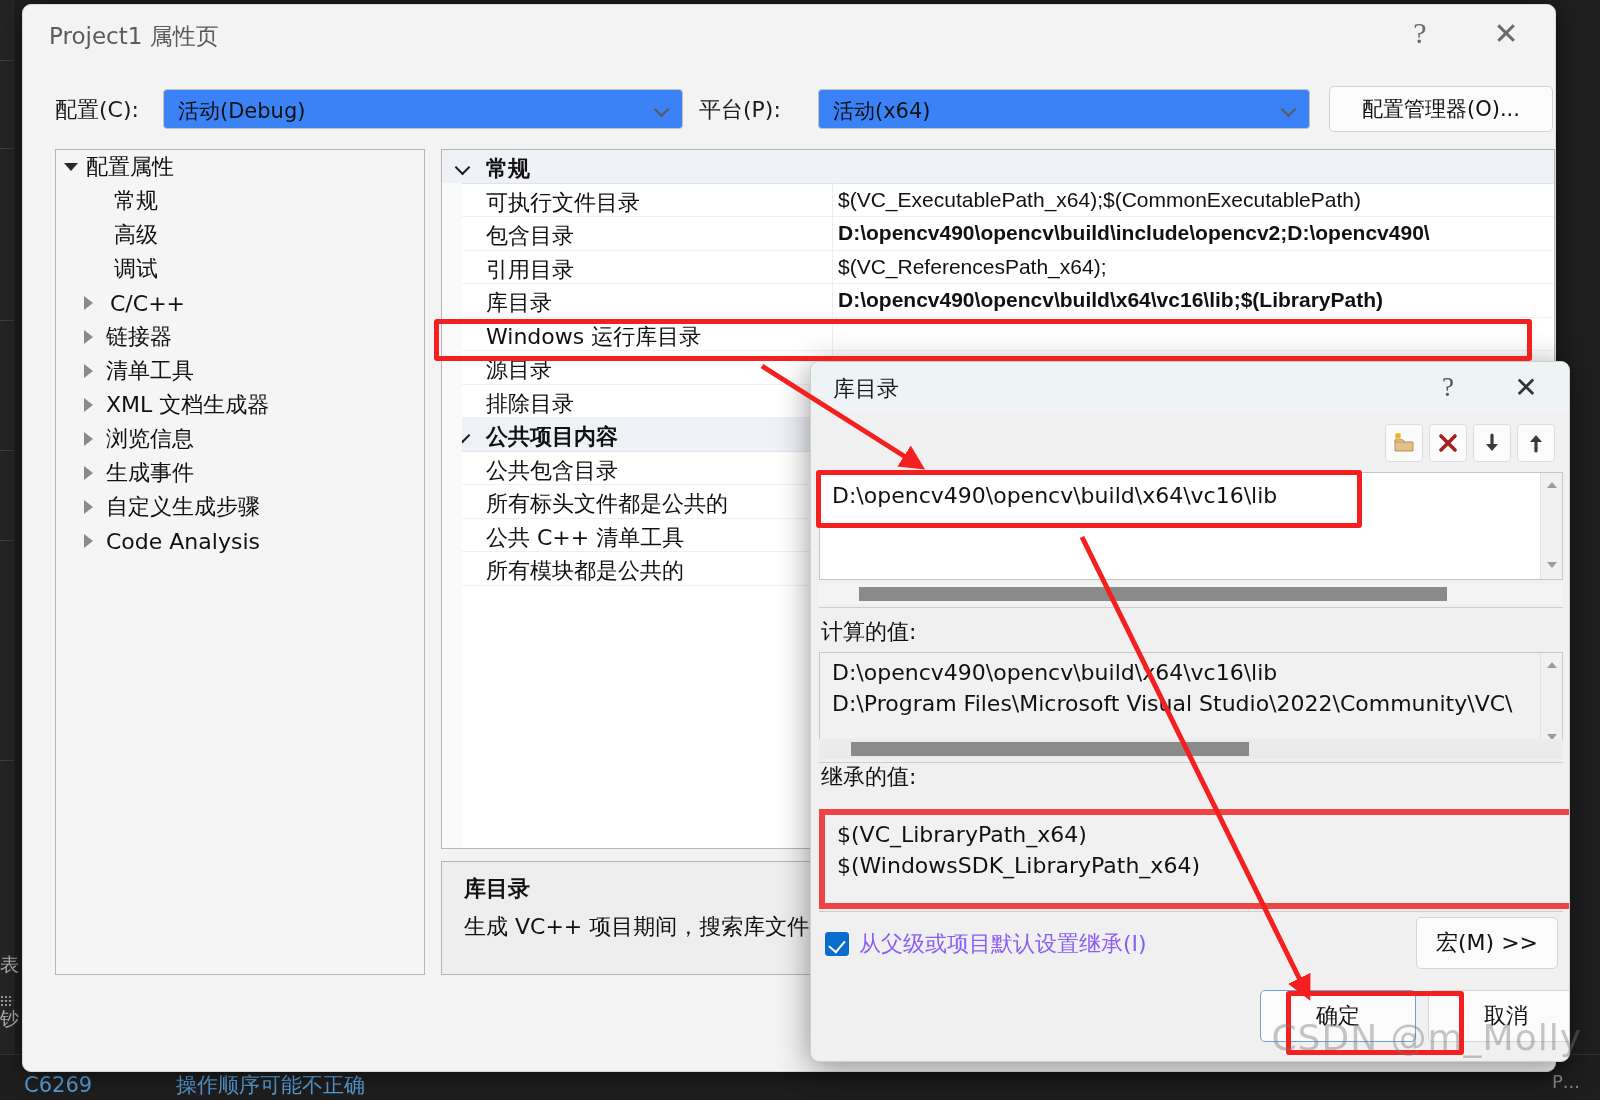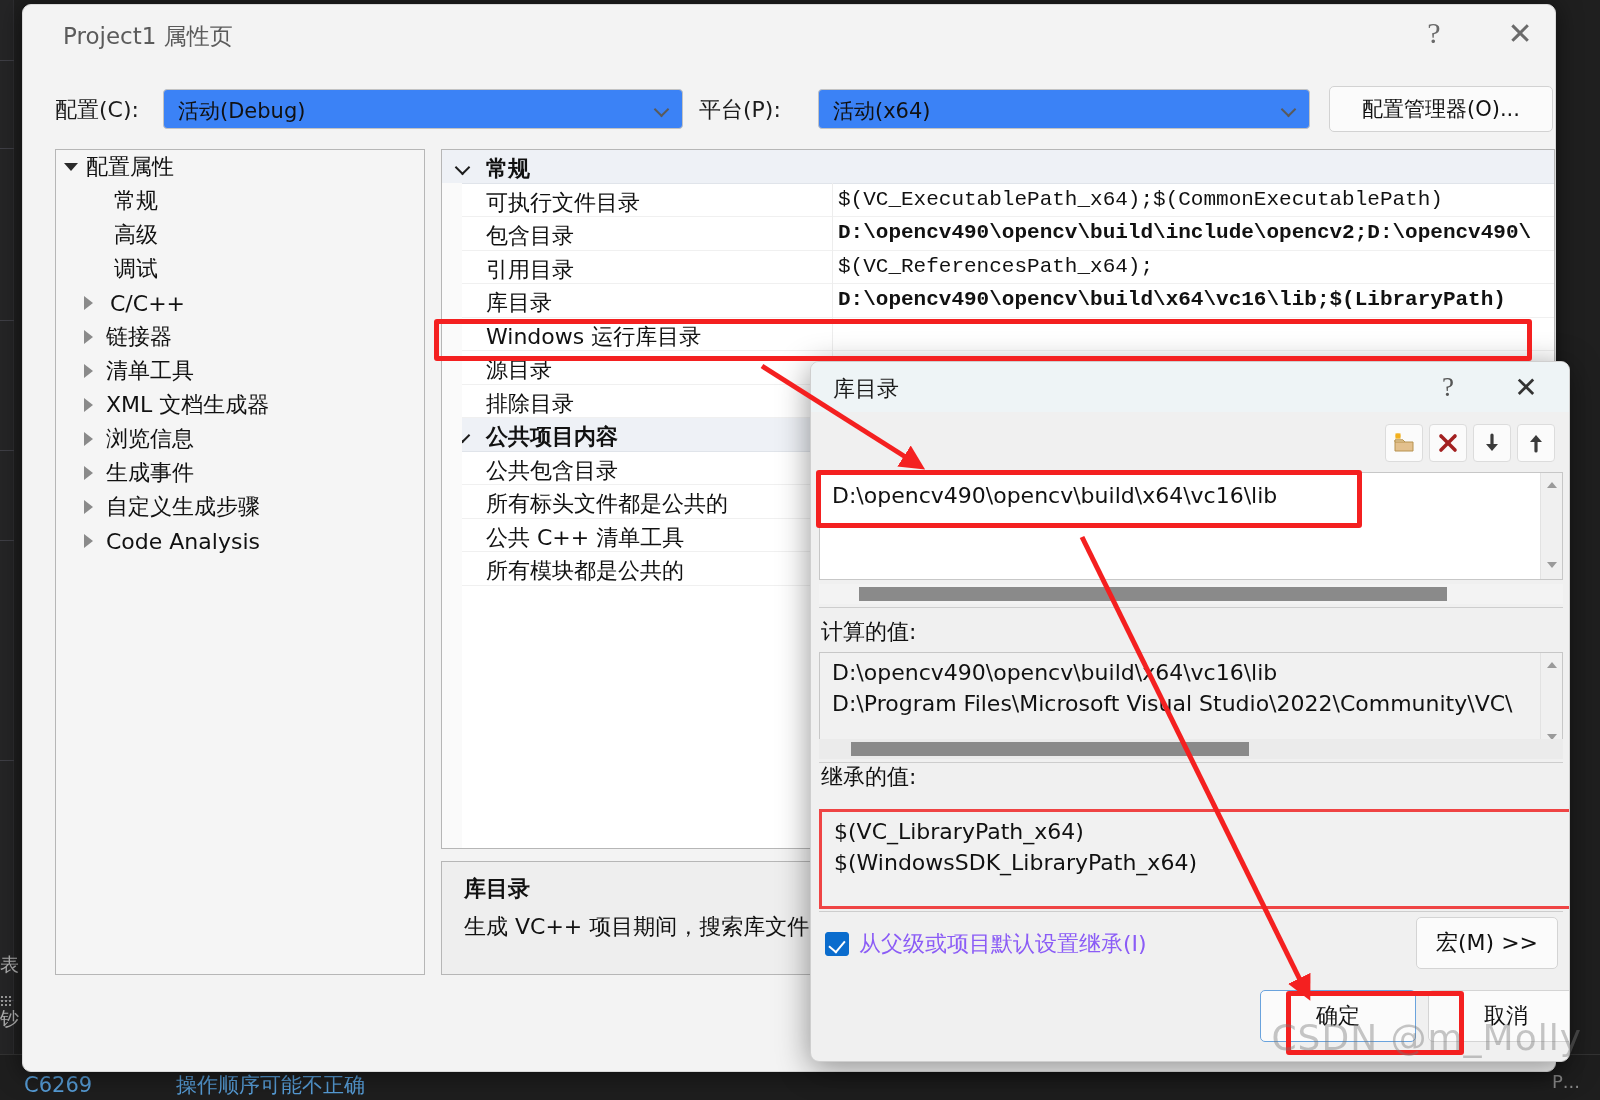--- a/index.html
+++ b/index.html
@@ -38,21 +38,21 @@
   #ide-err-code { position:absolute; left:24px; top:18px; }
   #ide-err-msg  { position:absolute; left:176px; top:16px; }
   #ide-err-right{ position:absolute; right:20px; top:16px; color:#8a8a8a; font-size:18px; }
 
   
   #prop-window {
     position:absolute; left:22px; top:4px; width:1534px; height:1068px;
     background:#f3f3f3; border:1px solid #d9d9d9;
     border-radius:9px; box-shadow:0 2px 24px rgba(0,0,0,.55);
   }
-  #prop-titlebar { position:absolute; left:0; top:0; width:100%; height:58px;margin-left:14px; }
+  #prop-titlebar { position:absolute; left:0; top:0; width:100%; height:58px; }
   #prop-title {
     position:absolute; left:26px; top:16px;
     font-size:23px; color:#5b5b5b;
     font-family:"DejaVu Sans", sans-serif;
   }
   .win-btn {
     position:absolute; top:4px; width:58px; height:48px;
     display:flex; align-items:center; justify-content:center;
     color:#6a6a6a; cursor:default;
   }
@@ -139,21 +139,21 @@
     font-family:"DejaVu Sans", sans-serif;
   }
   .prop-name {
     position:absolute; left:44px; top:4px; font-size:22px; color:#111;
     white-space:nowrap;
     font-family:"DejaVu Sans", sans-serif;
   }
   .prop-val {
     position:absolute; left:396px; top:4px; font-size:21px; color:#111;
     white-space:nowrap;
-    font-family:Liberation Mono, monospace;
+    font-family:Liberation Sans, sans-serif;
   }
   .prop-val.bold { font-weight:bold; }
   .grid-vline {
     position:absolute; left:390px; top:33px; width:1px; height:667px; background:#ededed;
   }
   #grid-left-band {
     position:absolute; left:0; top:33px; width:20px; height:667px; background:#fafafa;
   }
 
   
@@ -234,21 +234,21 @@
   }
   #computed-label  { left:10px; top:255px; }
   #inherited-label { left:10px; top:400px; }
 
   #computed-box {
     position:absolute; left:8px; top:290px; width:744px; height:100px;
     background:#f1f1f1; border:1px solid #c7c7c7;
   }
   #inherited-box {
     position:absolute; left:8px; top:447px; width:779px; height:100px;
-    background:#f1f1f1; border:3px solid #ef4444;
+    background:#f1f1f1; border:6px solid #ef4444;
   }
   .box-line {
     position:absolute; left:12px; font-size:22px; color:#111; white-space:nowrap;
     font-family:"DejaVu Sans", sans-serif;
   }
   .bl1 { top:7px; }
   .bl2 { top:38px; }
 
   .dlg-sep { position:absolute; left:8px; width:744px; height:1px; background:#cdcdcd; }
 

